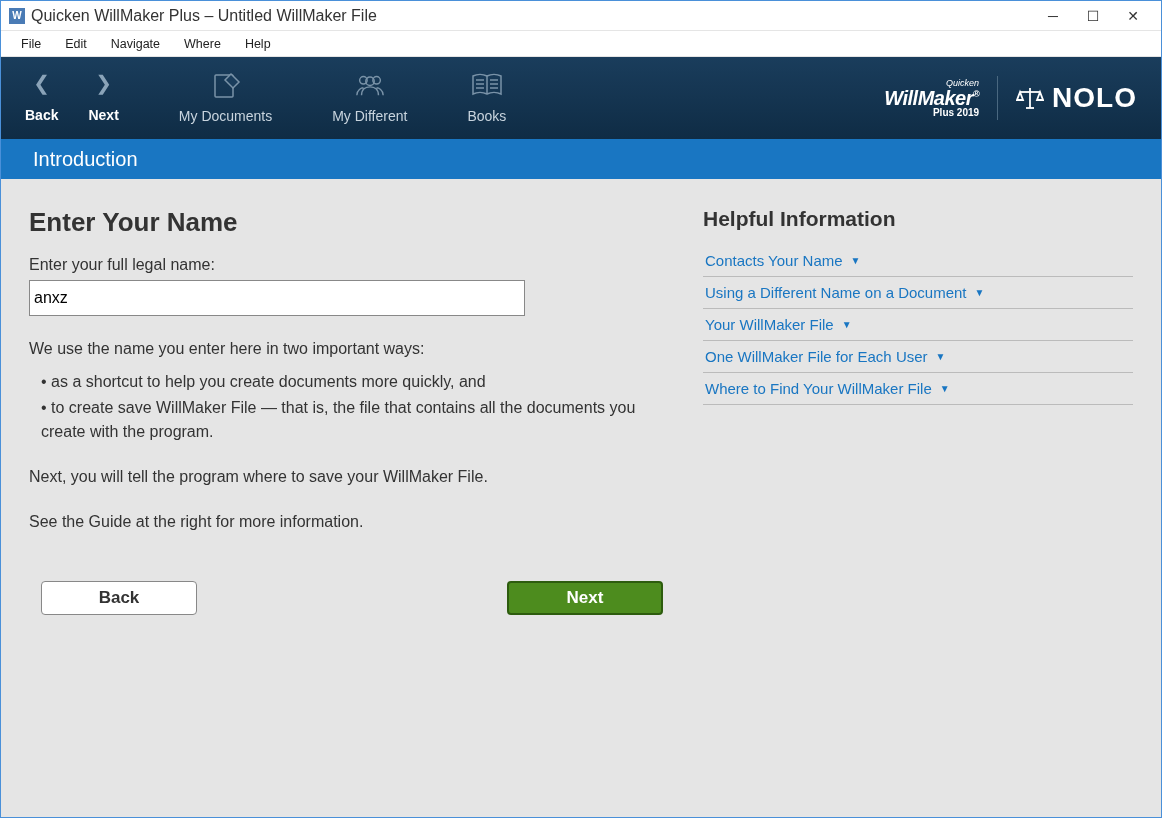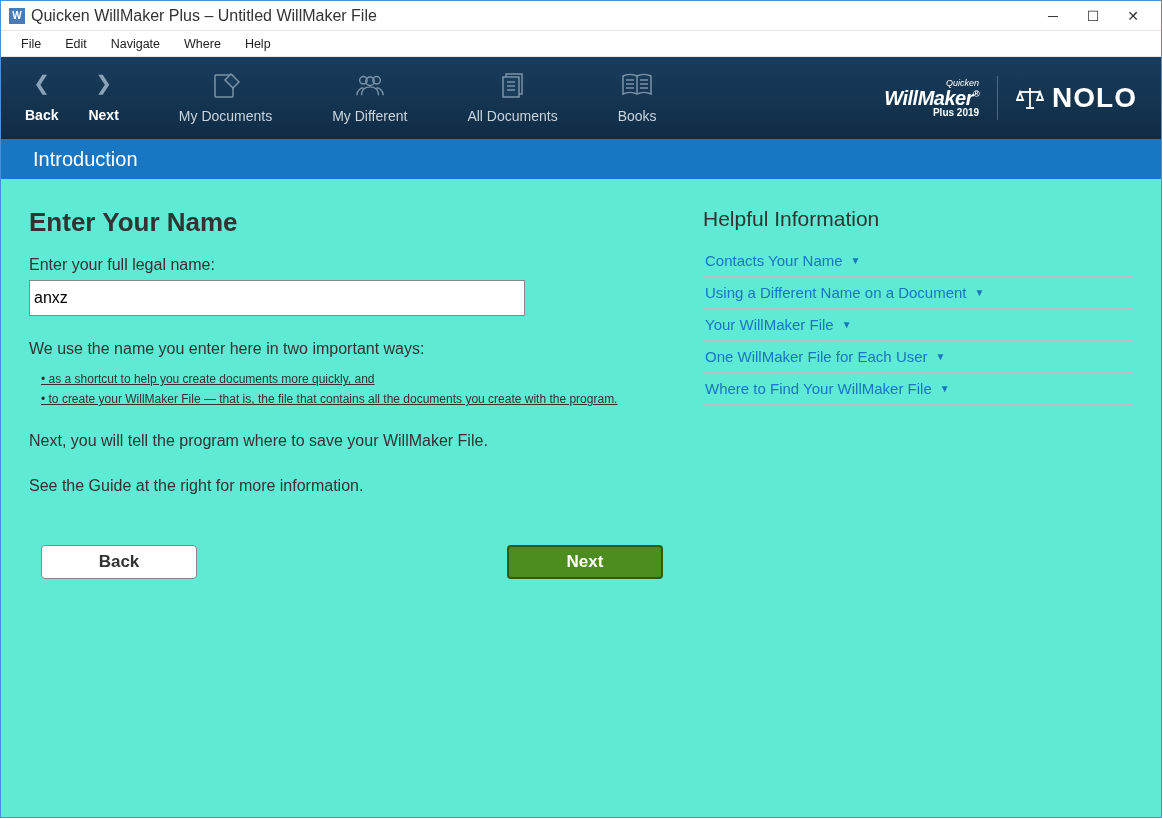--- a/index.html
+++ b/index.html
@@ -31,37 +31,37 @@
     .brand-wm-top { font-size: 9px; font-style: italic; }
     .brand-wm-mid { font-size: 20px; font-weight: bold; font-style: italic; letter-spacing: -0.5px; }
     .brand-wm-bot { font-size: 10px; font-weight: bold; }
     .brand-divider { width: 1px; height: 44px; background: #4a6880; }
     .brand-nolo { display: flex; align-items: center; gap: 8px; font-size: 28px; font-weight: bold; letter-spacing: 1px; }
     
     
     .section-header { height: 40px; background: #1976c2; color: #fff; display: flex; align-items: center; padding: 0 32px; font-size: 20px; }
     
     
-    .content { flex: 1; display: flex; background: #5eead4; }
+    .content { flex: 1; display: flex; background: #e5e5e5; }
     .main-panel { flex: 1; padding: 28px 28px 20px 28px; }
     .side-panel { width: 500px; padding: 28px 28px 20px 12px; }
     
     .main-title { font-size: 26px; font-weight: 600; color: #333; margin-bottom: 18px; }
     .field-label { font-size: 16px; color: #333; margin-bottom: 6px; }
     .name-input { width: 496px; height: 28px; padding: 17px 4px; font-size: 16px; border: 1px solid #888; background: #fff; }
     .para { font-size: 16px; color: #333; margin-top: 22px; line-height: 1.4; }
     .bullet-list { margin: 10px 0 0 12px; }
-    .bullet { font-size: 12px; color: #333; line-height: 1.5; margin-bottom: 2px; text-decoration: underline; }
+    .bullet { font-size: 16px; color: #333; line-height: 1.5; margin-bottom: 2px; }
     
     .button-row { display: flex; gap: 310px; margin-top: 48px; padding-left: 12px; }
     .btn { width: 156px; height: 34px; font-size: 17px; font-weight: 600; border-radius: 4px; cursor: pointer; }
     .btn-back { background: #fff; border: 1px solid #888; color: #333; }
     .btn-next { background: #4d8c1e; border: 2px solid #2d5c0e; color: #fff; }
     
-    .side-title { font-size: 21px; font-weight: 400; color: #333; margin-bottom: 14px; }
+    .side-title { font-size: 21px; font-weight: 700; color: #333; margin-bottom: 14px; }
     .help-link { display: flex; align-items: center; padding: 7px 2px; border-bottom: 1px solid #bbb; color: #1976c2; font-size: 15px; cursor: pointer; }
     .help-caret { margin-left: 8px; color: #1976c2; font-size: 10px; }
     
     svg { display: block; }
   </style>
 </head>
 <body>
 
 <div class="titlebar">
   <div class="titlebar-icon">W</div>
@@ -108,32 +108,20 @@
       <svg width="34" height="26" viewBox="0 0 34 26" fill="none" stroke="currentColor" stroke-width="1.5">
         <circle cx="10" cy="8" r="4"></circle>
           <circle cx="24" cy="8" r="4"></circle>
           <circle cx="17" cy="9" r="4.5"></circle>
         <path d="M3 24 C3 18 8 16 10 16 M31 24 C31 18 26 16 24 16 M8 24 C8 17 13 15 17 15 C21 15 26 17 26 24"></path>
       </svg>
     </div>
     <span class="tb-label">My Different</span>
   </div>
 
-  <div class="tb-item">
-    <div class="tb-icon">
-      <svg width="26" height="26" viewBox="0 0 26 26" fill="none" stroke="currentColor" stroke-width="1.5">
-        <rect x="6" y="2" width="16" height="20"></rect>
-          <rect x="3" y="5" width="16" height="20" fill="#1a3d5c"></rect>
-        <line x1="7" y1="10" x2="15" y2="10"></line>
-          <line x1="7" y1="14" x2="15" y2="14"></line>
-          <line x1="7" y1="18" x2="15" y2="18"></line>
-      </svg>
-    </div>
-    <span class="tb-label">All Documents</span>
-  </div>
 
   <div class="tb-item">
     <div class="tb-icon">
       <svg width="32" height="24" viewBox="0 0 32 24" fill="none" stroke="currentColor" stroke-width="1.5">
         <path d="M2 3 C6 1 12 1 16 3 C20 1 26 1 30 3 L30 21 C26 19 20 19 16 21 C12 19 6 19 2 21 Z"></path>
         <line x1="16" y1="3" x2="16" y2="21"></line>
         <line x1="5" y1="7" x2="13" y2="7"></line>
           <line x1="5" y1="11" x2="13" y2="11"></line>
           <line x1="5" y1="15" x2="13" y2="15"></line>
         <line x1="19" y1="7" x2="27" y2="7"></line>
@@ -169,21 +157,21 @@
 
 <div class="content">
   <div class="main-panel">
     <div class="main-title">Enter Your Name</div>
     <div class="field-label">Enter your full legal name:</div>
     <input class="name-input" type="text" value="anxz" style="">
     
     <div class="para">We use the name you enter here in two important ways:</div>
     <div class="bullet-list">
       <div class="bullet">• as a shortcut to help you create documents more quickly, and</div>
-      <div class="bullet">• to create your WillMaker File — that is, the file that contains all the documents you create with the program.</div>
+      <div class="bullet">• to create save WillMaker File — that is, the file that contains all the documents you create with the program.</div>
     </div>
     <div class="para">Next, you will tell the program where to save your WillMaker File.</div>
     <div class="para">See the Guide at the right for more information.</div>
     
     <div class="button-row">
       <button class="btn btn-back">Back</button>
       <button class="btn btn-next">Next</button>
     </div>
   </div>
 

